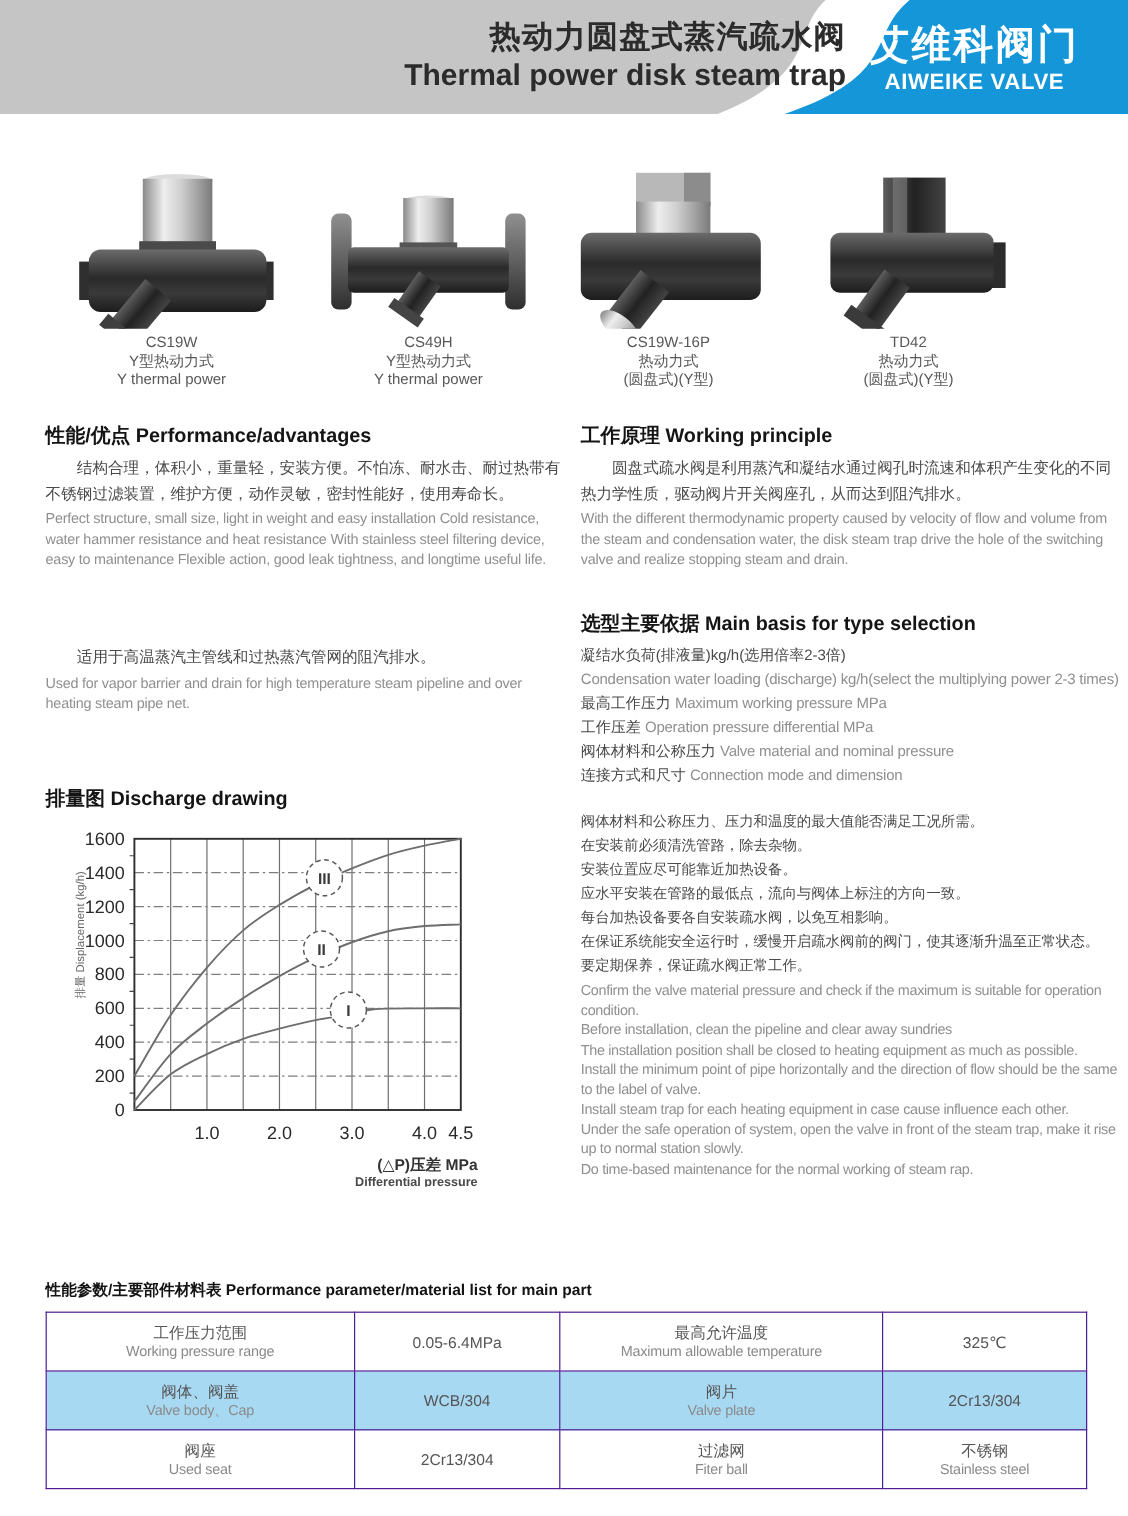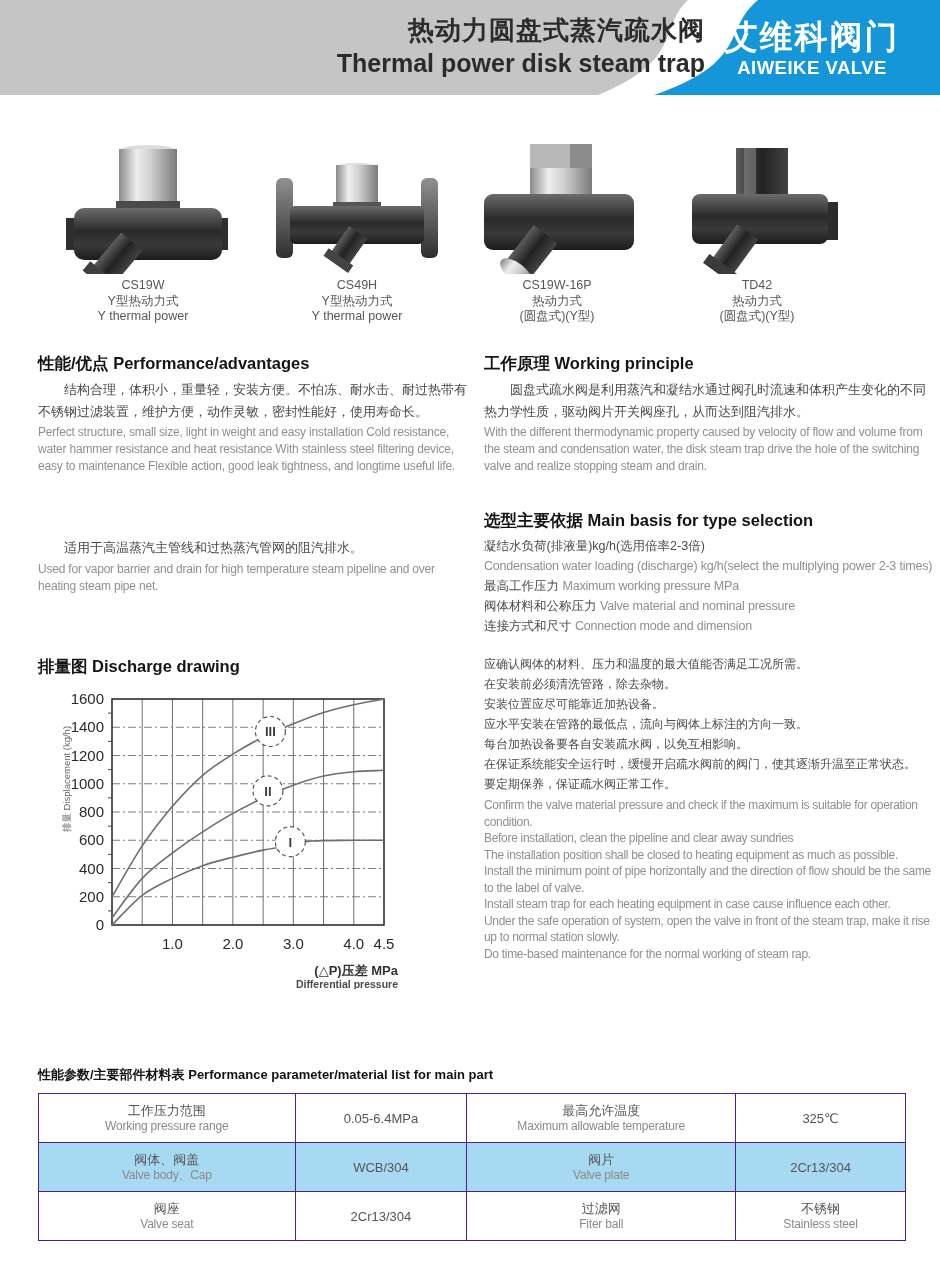--- a/index.html
+++ b/index.html
@@ -263,28 +263,29 @@
       <p class="zh indent">圆盘式疏水阀是利用蒸汽和凝结水通过阀孔时流速和体积产生变化的不同热力学性质，驱动阀片开关阀座孔，从而达到阻汽排水。</p>
       <p class="en">With the different thermodynamic property caused by velocity of flow and volume from the steam and condensation water, the disk steam trap drive the hole of the switching valve and realize stopping steam and drain.</p>
     </section>
 
     <section class="gap-sel">
       <h2 class="sec">选型主要依据 Main basis for type selection</h2>
       <div class="sel-items">
           <div class="sel-item"><span class="s-zh">凝结水负荷(排液量)kg/h(选用倍率2-3倍)</span></div>
           <div class="sel-item"><span class="s-en">Condensation water loading (discharge) kg/h(select the multiplying power 2-3 times)</span></div>
           <div class="sel-item"><span class="s-zh">最高工作压力</span> <span class="s-en">Maximum working pressure MPa</span></div>
+          <div class="sel-item"><span class="s-zh">工作压差</span> <span class="s-en">Operation pressure differential MPa</span></div>
           <div class="sel-item"><span class="s-zh">阀体材料和公称压力</span> <span class="s-en">Valve material and nominal pressure</span></div>
           <div class="sel-item"><span class="s-zh">连接方式和尺寸</span> <span class="s-en">Connection mode and dimension</span></div>
         </div>
     </section>
 
     <section class="gap-mnt">
       <div id="mnt-zh">
-          <div class="m-zh">应确认阀体的材料、压力和温度的最大值能否满足工况所需。</div>
+          <div class="m-zh">阀体材料和公称压力、压力和温度的最大值能否满足工况所需。</div>
           <div class="m-zh">在安装前必须清洗管路，除去杂物。</div>
           <div class="m-zh">安装位置应尽可能靠近加热设备。</div>
           <div class="m-zh">应水平安装在管路的最低点，流向与阀体上标注的方向一致。</div>
           <div class="m-zh">每台加热设备要各自安装疏水阀，以免互相影响。</div>
           <div class="m-zh">在保证系统能安全运行时，缓慢开启疏水阀前的阀门，使其逐渐升温至正常状态。</div>
           <div class="m-zh">要定期保养，保证疏水阀正常工作。</div>
         </div>
       <div class="m-en-wrap" id="mnt-en">
           <div class="m-en">Confirm the valve material pressure and check if the maximum is suitable for operation condition.</div>
           <div class="m-en">Before installation, clean the pipeline and clear away sundries</div>
@@ -335,21 +336,21 @@
               <div class="c-zh">阀片</div>
               <div class="c-en">Valve plate</div>
             </td>
             <td>
               <div class="c-zh">2Cr13/304</div>
             </td>
           </tr>
           <tr>
             <td>
               <div class="c-zh">阀座</div>
-              <div class="c-en">Valve seat</div>
+              <div class="c-en">Used seat</div>
             </td>
             <td>
               <div class="c-zh">2Cr13/304</div>
             </td>
             <td>
               <div class="c-zh">过滤网</div>
               <div class="c-en">Fiter ball</div>
             </td>
             <td>
               <div class="c-zh">不锈钢</div>

